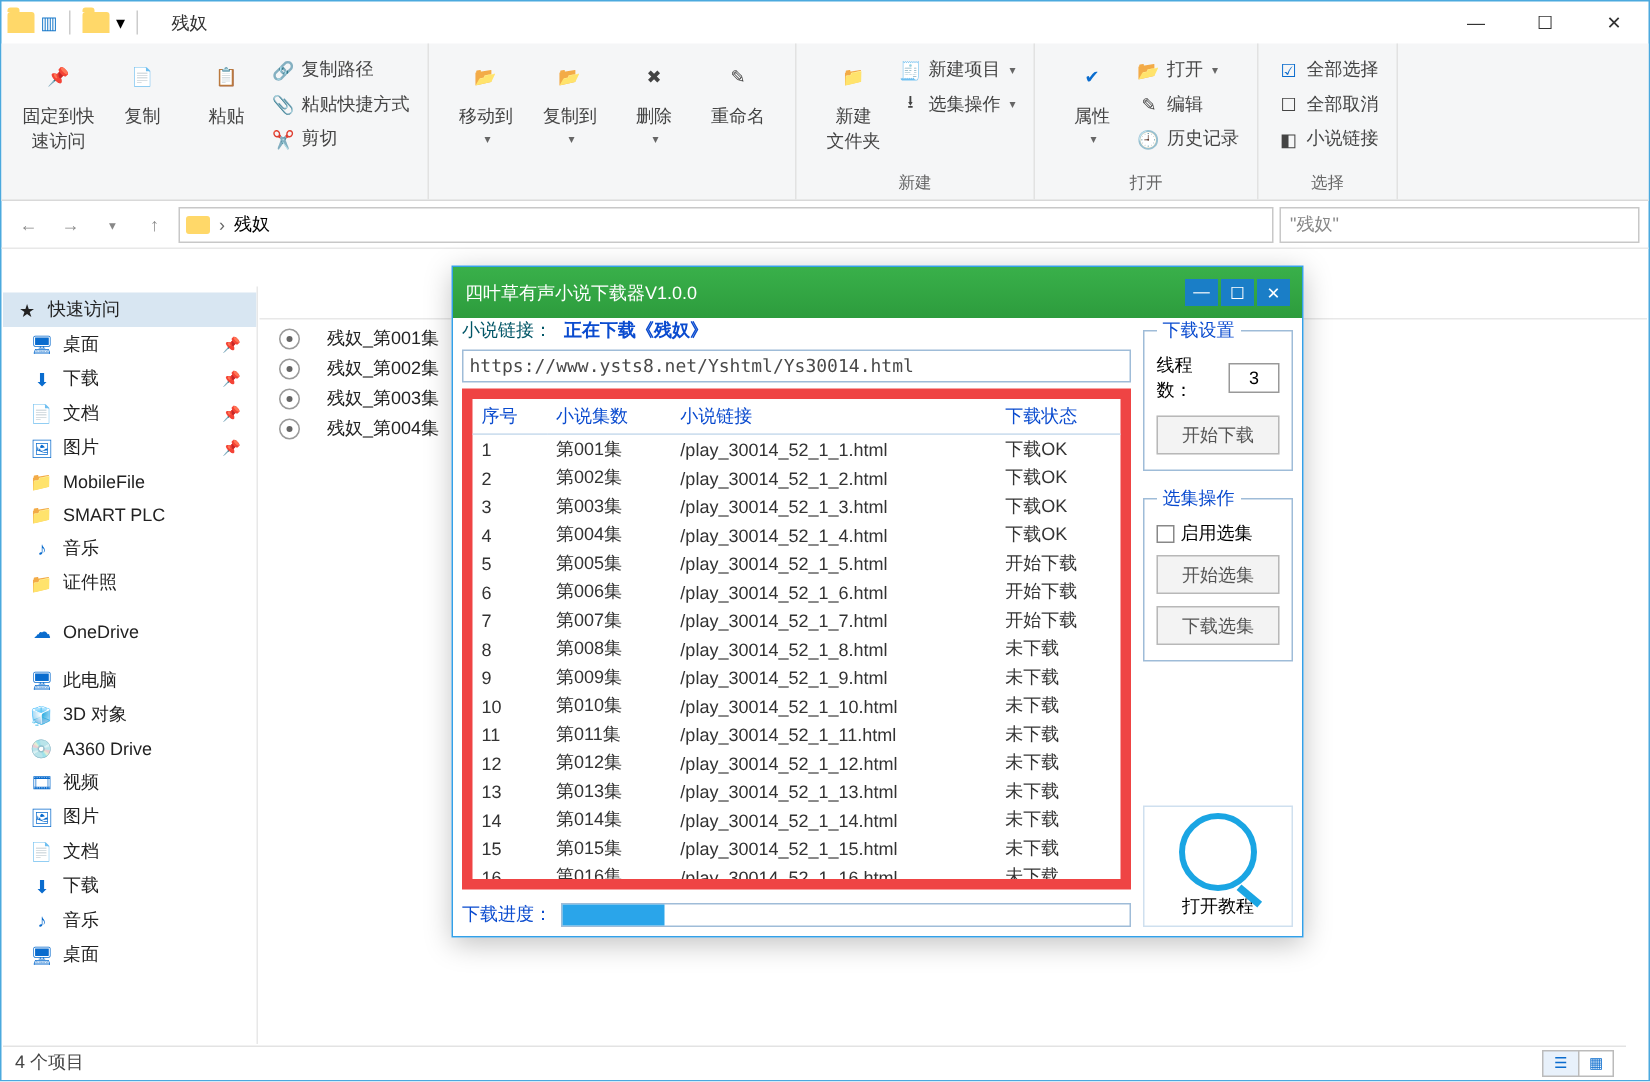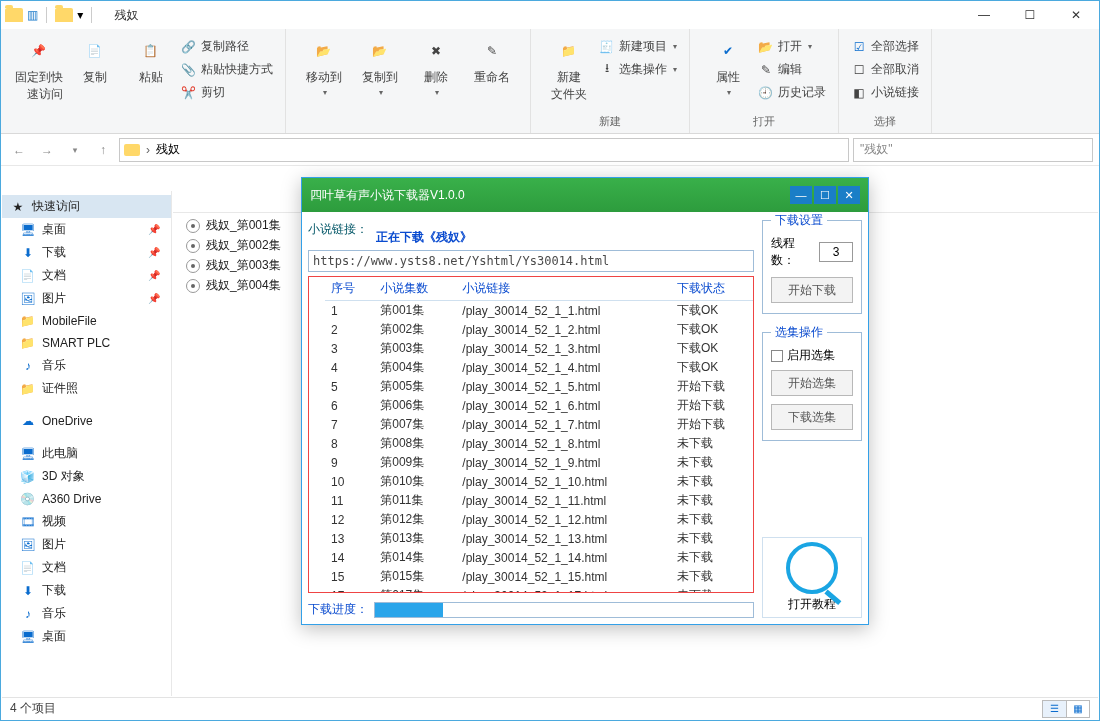--- a/index.html
+++ b/index.html
@@ -45,43 +45,43 @@
 
 
 .main { position:absolute; left:1px; right:1px; top:190px; bottom:24px; display:flex; background:#fff; z-index:1;}
 .side { width:170px; border-right:1px solid #e8e8e8; font-size:12px; padding-top:4px; overflow:hidden;}
 .hdrrow { height:22px; border-bottom:1px solid #e8e8e8; display:flex; align-items:center; padding-left:192px; font-size:12px; color:#333; position:absolute; left:171px; right:0; top:0; background:#fff;}
 .side .item { display:flex; align-items:center; gap:6px; padding:3px 8px 3px 18px; color:#222; position:relative;}
 .side .item.hdr { padding-left:8px; font-weight:400; background:#d8e6f2; }
 .side .pin { position:absolute; right:10px; color:#7a7a7a; font-size:10px;}
 .side .ico { width:16px; height:16px; display:flex; align-items:center; justify-content:center;}
 .filecol { position:absolute; left:184px; top:26px; font-size:12px; color:#222; display:flex; flex-direction:column; gap:3px;}
-.fileitem { display:flex; align-items:center; gap:6px;}
+.fileitem { display:flex; align-items:center; gap:18px;}
 .fileitem .disc { width:14px;height:14px;border:1px solid #999;border-radius:50%; display:flex;align-items:center;justify-content:center;}
 .fileitem .disc:after{content:"";width:4px;height:4px;background:#666;border-radius:50%;}
 
 
-.status { position:absolute; left:1px; right:1px; bottom:1px; height:22px; border-top:1px solid #e3e3e3; font-size:12px; color:#444; display:flex; align-items:center; padding:0 8px; background:#fff; z-index:2;}
+.status { position:absolute; left:1px; right:15px; bottom:1px; height:22px; border-top:1px solid #e3e3e3; font-size:12px; color:#444; display:flex; align-items:center; padding:0 8px; background:#fff; z-index:2;}
 .status .spacer { flex:1; }
 .viewtoggle { display:flex; gap:0; }
 .viewtoggle div { width:24px; height:18px; border:1px solid #bbb; display:flex; align-items:center; justify-content:center; font-size:10px; color:#0a6cce;}
 .viewtoggle div:first-child{ border-right:none; background:#e8f1fb;}
 
 
 .dl { position:absolute; left:300px; top:176px; width:568px; height:448px; border:1px solid #33a0e8; background:#fff; z-index:5; box-shadow:0 4px 18px rgba(0,0,0,.25); font-size:12px;}
 .dl .dtitle { height:28px; background:linear-gradient(#39b04a,#2d9c3d); color:#fff; display:flex; align-items:center; padding:17px 8px;}
 .dl .dtitle .dbtns { margin-left:auto; display:flex; gap:2px;}
 .dl .dtitle .db { width:22px;height:18px;background:#1a7ec7; color:#fff; display:flex; align-items:center; justify-content:center; font-size:11px;}
 .dl .body { position:absolute; top:28px; left:0; right:0; bottom:0; padding:6px; display:flex; gap:8px;}
 .dl .left { flex:1; display:flex; flex-direction:column; gap:4px;}
 .dl .lblrow { display:flex; align-items:center; gap:8px;}
 .dl .lblrow .tl { color:#056; }
-.dl .lblrow .now { color:#0a4bcf; font-weight:700;margin-top:17px; }
+.dl .lblrow .now { color:#0a4bcf; font-weight:700; }
 .dl .url { height:22px; border:1px solid #9fbcd8; padding:2px 4px; font-family:Consolas,monospace; color:#4a4a4a; font-size:12px; background:#fff;}
-.dl .tbl { flex:1; border:1px solid #ef4444; overflow:hidden; background:#fff;padding-left:16px;}
+.dl .tbl { flex:1; border:7px solid #ef4444; overflow:hidden; background:#fff;}
 .dl table { width:100%; border-collapse:collapse; font-family:"SimSun",Consolas,monospace; font-size:12px; }
 .dl th { color:#0a4bcf; text-align:left; padding:3px 6px; font-weight:400; border-bottom:1px solid #cfe0ef;}
 .dl td { padding:1px 6px; color:#333; white-space:nowrap;}
 .dl .prog { display:flex; align-items:center; gap:6px; margin-top:4px;}
 .dl .prog .bar { flex:1; height:16px; border:1px solid #9fbcd8; background:#fff; position:relative;}
 .dl .prog .bar .fill { position:absolute; left:0; top:0; bottom:0; width:18%; background:#2aa5ea;}
 .dl .right { width:100px; display:flex; flex-direction:column; gap:10px;}
 .dl fieldset { border:1px solid #9fbcd8; padding:6px 8px 10px; }
 .dl legend { color:#0a4bcf; padding:0 4px; font-size:12px;}
 .dl .btn { height:26px; border:1px solid #b8b8b8; background:#f3f3f3; color:#555; display:flex; align-items:center; justify-content:center; font-size:12px;}
@@ -114,21 +114,21 @@
       <div class="winbtn close">✕</div>
     </div>
   </div>
 
 
   <div class="ribbon">
     <div class="group">
       <div class="row">
         <div class="big">
             <div class="ic">📌</div>
-            <div style="text-align:right;white-space:pre">固定到快
+            <div style="text-align:center;white-space:pre">固定到快
 速访问</div>
           </div>
         <div class="big">
             <div class="ic">📄</div>
             <div>复制</div>
           </div>
         <div class="big">
             <div class="ic">📋</div>
             <div>粘贴</div>
           </div>
@@ -486,20 +486,26 @@
                   <td>/play_30014_52_1_14.html</td>
                   <td>未下载</td>
                 </tr>
                 <tr>
                   <td>15</td>
                   <td>第015集</td>
                   <td>/play_30014_52_1_15.html</td>
                   <td>未下载</td>
                 </tr>
                 <tr>
+                  <td>16</td>
+                  <td>第016集</td>
+                  <td>/play_30014_52_1_16.html</td>
+                  <td>未下载</td>
+                </tr>
+                <tr>
                   <td>17</td>
                   <td>第017集</td>
                   <td>/play_30014_52_1_17.html</td>
                   <td>未下载</td>
                 </tr>
               </tbody>
           </table>
         </div>
         <div class="prog">
           <span style="color:#0a4bcf">下载进度：</span>

